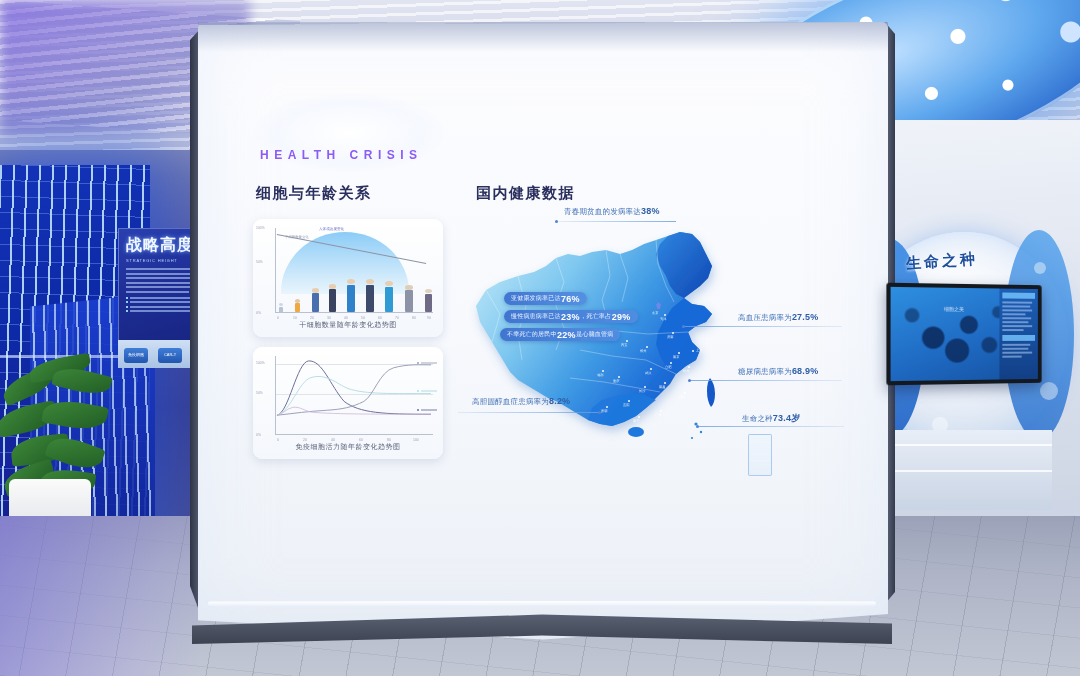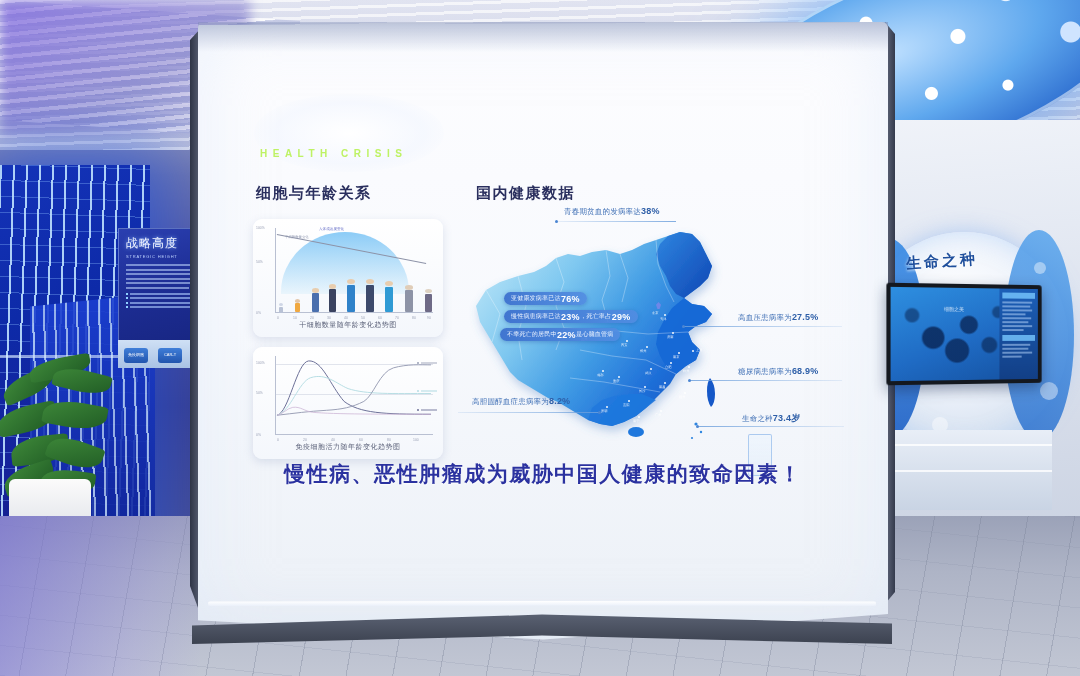--- a/index.html
+++ b/index.html
@@ -79,21 +79,21 @@
     background:rgba(220,235,255,.6);
   }
 
   
   .strategy-panel {
     position:absolute; left:118px; top:228px; width:106px; height:128px;
     background:linear-gradient(165deg,#2a3fb0 0%,#1d2d94 45%,#16247e 100%);
     border:1px solid rgba(160,190,255,.5);
     overflow:hidden; padding:6px 7px;
   }
-  .sp-title { font-size:12px; font-weight:normal; color:#f2f6ff; letter-spacing:1px; text-shadow:0 0 4px #7fb0ff; }
+  .sp-title { font-size:16px; font-weight:bold; color:#f2f6ff; letter-spacing:1px; text-shadow:0 0 4px #7fb0ff; }
   .sp-sub { font-size:4px; color:#bcd2ff; letter-spacing:.8px; margin-top:2px; }
   .sp-body { margin-top:5px; }
   .sp-line { height:2px; background:rgba(195,218,255,.55); margin-bottom:2.5px; }
   .sp-bullets { margin-top:4px; }
   .sp-b { display:flex; align-items:center; gap:2px; margin-bottom:2.5px; }
   .sp-dot { width:2px; height:2px; background:#8fd0ff; flex:0 0 auto; }
   .sp-bl { height:2px; background:rgba(175,205,255,.6); flex:1; }
   .strategy-base {
     position:absolute; left:118px; top:340px; width:106px; height:28px;
     background:linear-gradient(180deg,#cfe0f5,#a9c2e4);
@@ -244,21 +244,21 @@
     border-radius:50%;
   }
   .main-title {
     position:absolute; left:60px; top:86px;
     font-size:34px; font-weight:bold; letter-spacing:5px;
     color:#3b3f94;
     text-shadow:0 1px 1px rgba(255,255,255,.9);
   }
   .main-title-en {
     position:absolute; left:62px; top:126px;
-    font-size:10px; letter-spacing:5.5px; color:#bef264; font-weight:bold;
+    font-size:12px; letter-spacing:5.5px; color:#8b5cf6; font-weight:bold;
   }
   .sec-title-left {
     position:absolute; left:58px; top:162px;
     font-size:15px; font-weight:bold; color:#2a2f5e; letter-spacing:1.5px;
   }
   .sec-title-right {
     position:absolute; left:278px; top:162px;
     font-size:15px; font-weight:bold; color:#2a2f5e; letter-spacing:1.5px;
   }
 
@@ -715,20 +715,19 @@
       </div>
       <div class="callout-line rev" style="left:500px; top:404px; width:146px"></div>
       <div class="callout-node" style="left:498px; top:403px"></div>
 
       <div class="callout" style="left:274px; top:374px">
         <span>高胆固醇血症患病率为</span><b>8.2%</b>
       </div>
       <div class="callout-line" style="left:260px; top:390px; width:142px"></div>
       <div class="callout-node" style="left:400px; top:389px"></div>
 
-      <div class="slogan">慢性病、恶性肿瘤成为威胁中国人健康的致命因素！</div>
     </div>
 
     <div class="board-glow-line"></div>
     <div class="board-base"></div>
   </div>
 
 </div>
 
 </body></html>

